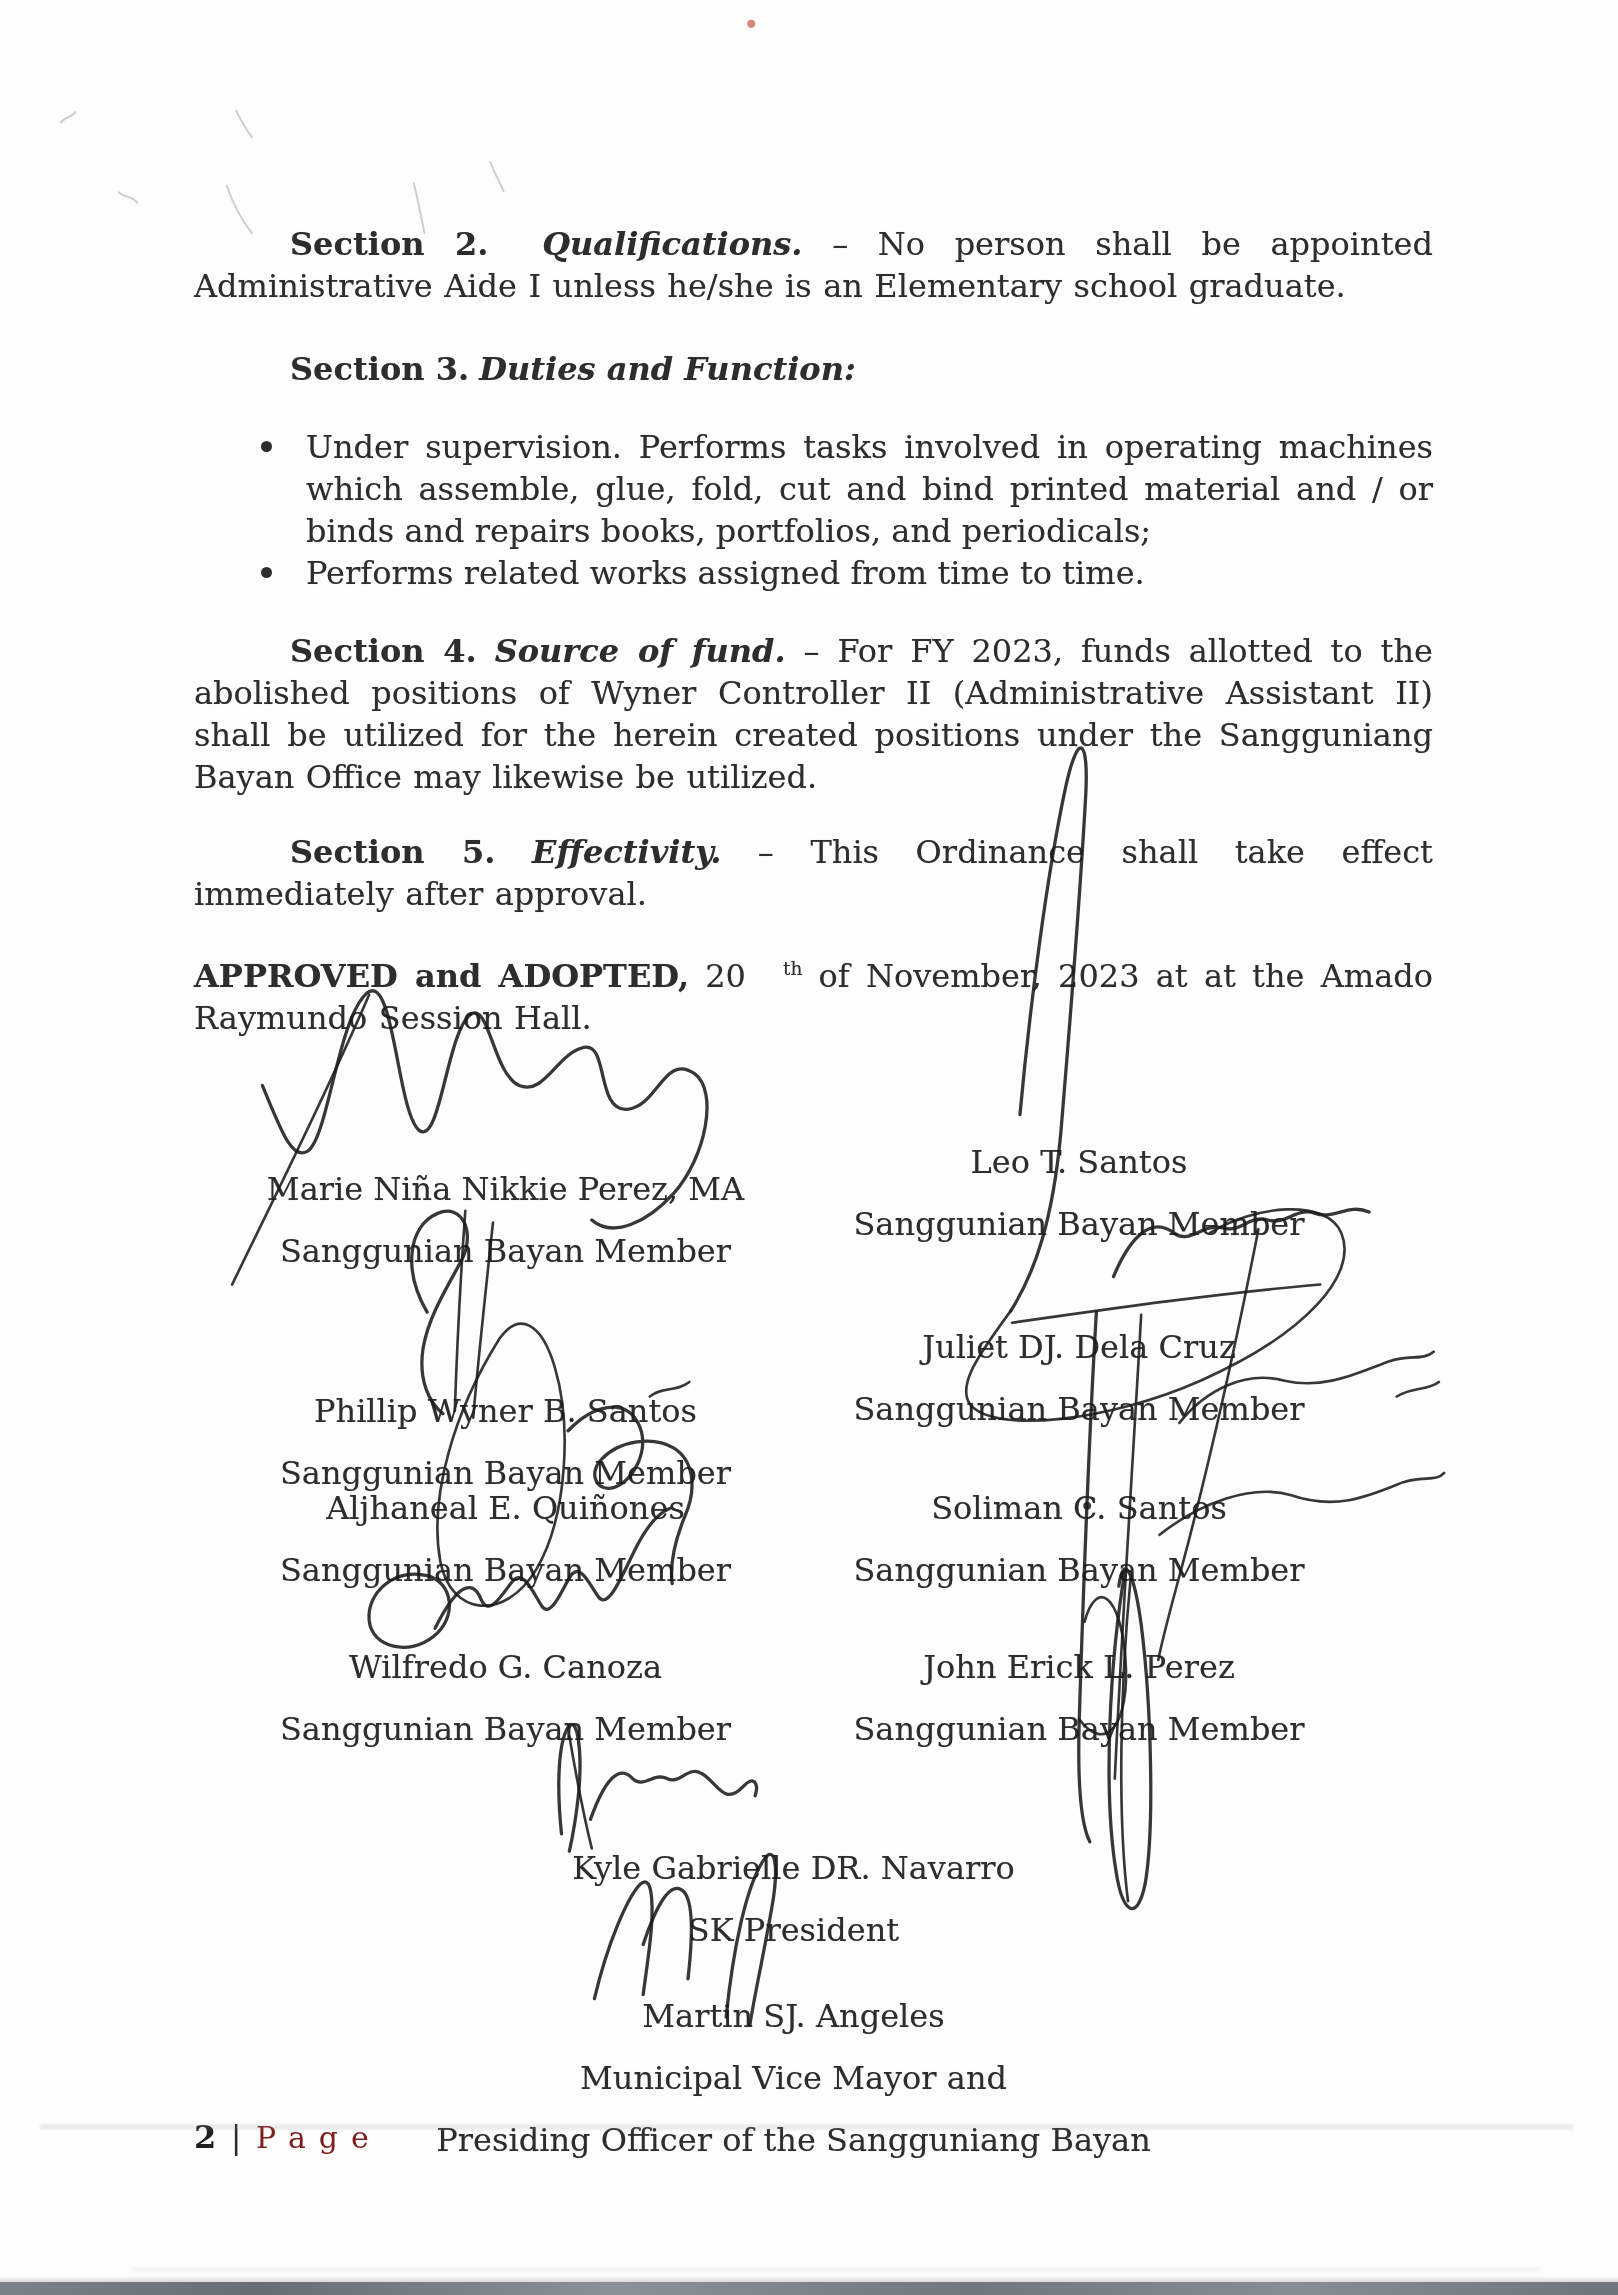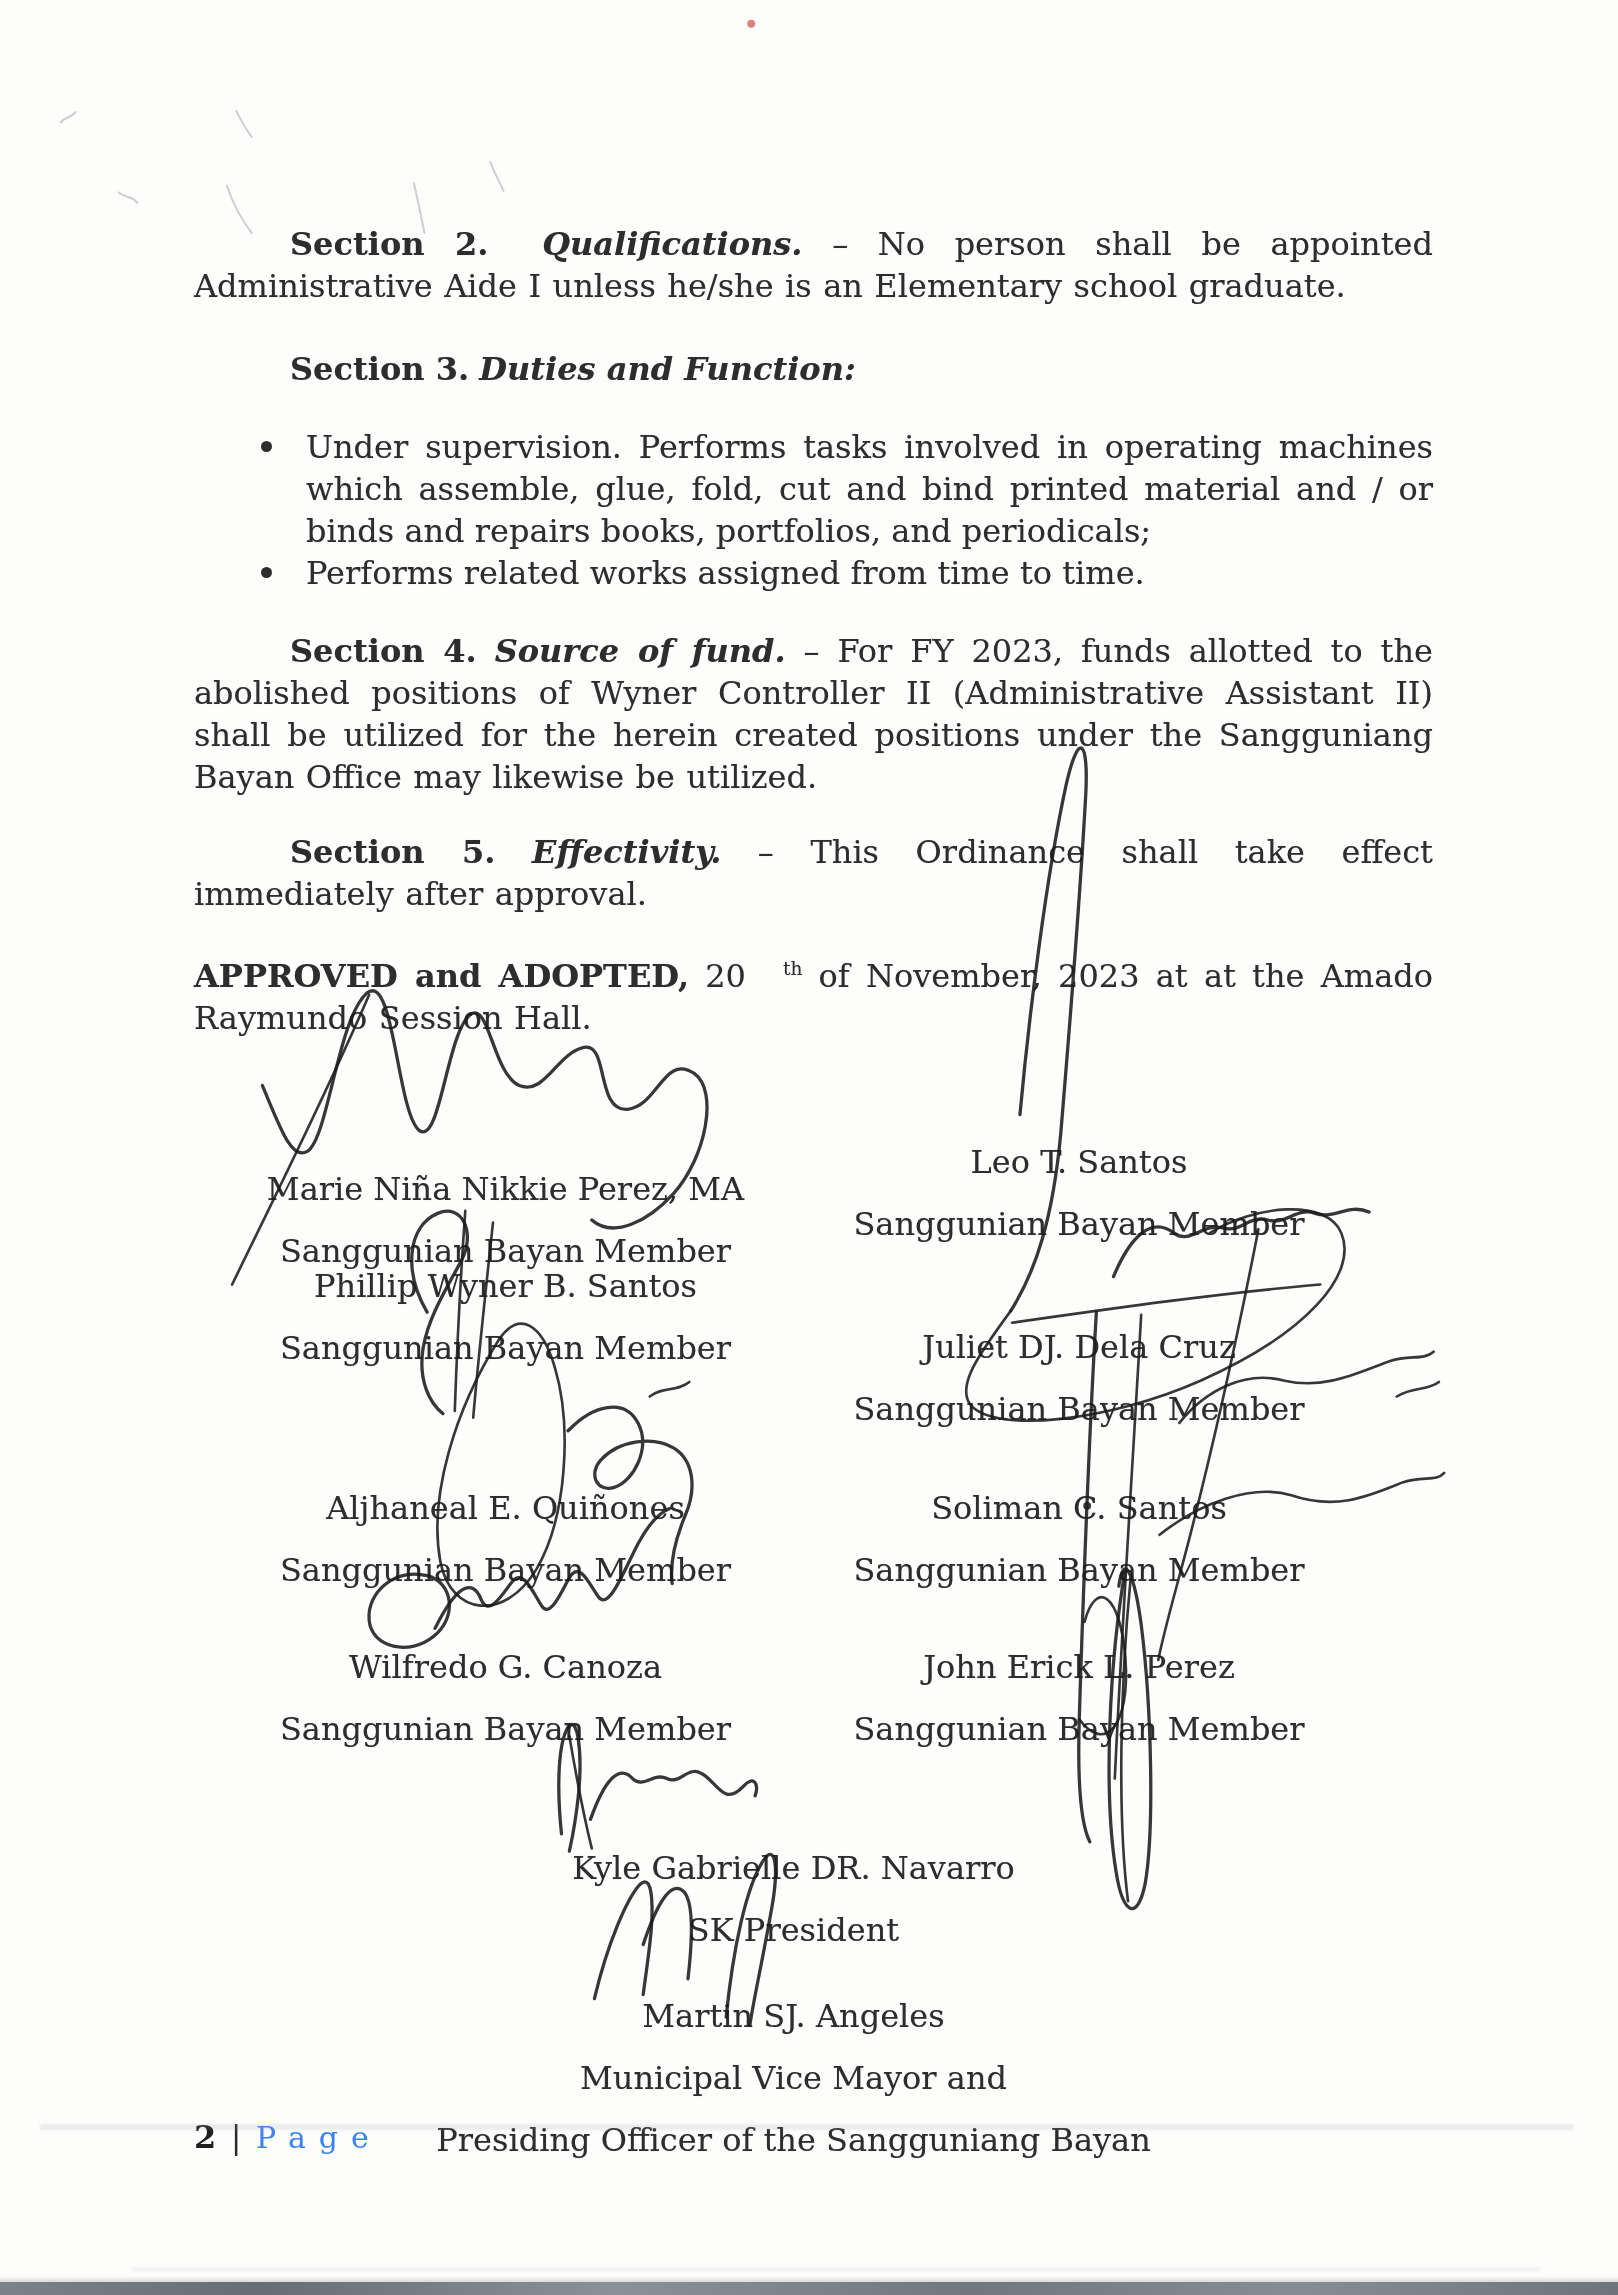--- a/index.html
+++ b/index.html
@@ -21,21 +21,21 @@
            text-shadow:0 0 0.7px rgba(45,45,46,.35);}
   .sigcell.colL{left:194px;}
   .sigcell.colR{left:766px;width:626px;}
   .sigcenter{position:absolute;left:194px;width:1199px;text-align:center;font-size:32px;line-height:42px;
              text-shadow:0 0 0.7px rgba(45,45,46,.35);}
   .sname{font-weight:normal;margin-top:48px;}
   .stitle{font-weight:normal;margin-top:20px;}
   .footer{position:absolute;left:194px;top:2116px;font-size:32px;line-height:42px;}
   .fnum{font-weight:bold;color:#1f1f1f;}
   .fsep{margin:0 14.5px;color:#2a2a2a;font-weight:normal;}
-  .fword{color:#3b82f6;letter-spacing:13px;font-size:30px;}
+  .fword{color:#7f1d1d;letter-spacing:13px;font-size:30px;}
   .smudge{position:absolute;left:40px;right:46px;top:2124px;height:6px;background:rgba(140,152,156,.16);filter:blur(1.3px);}
   .smudge2{position:absolute;left:132px;right:79px;top:2267px;height:4.6px;background:rgba(150,160,164,.10);filter:blur(1.3px);}
   .scan-strip{position:absolute;left:0;right:0;bottom:0;height:13px;
       background:linear-gradient(90deg,#7b828a 0%,#666d75 16%,#8a9198 38%,#70777f 60%,#868d95 80%,#6d747c 100%);}
   .scan-strip::before{content:"";position:absolute;left:0;right:0;top:-6px;height:6px;
       background:linear-gradient(180deg,rgba(120,128,136,0),rgba(120,128,136,.28));}
   #ink{position:absolute;left:0;top:0;width:1619px;height:2295px;pointer-events:none;}
   #ink path{fill:none;stroke:#1b1b1c;stroke-width:5;stroke-linecap:round;stroke-linejoin:round;opacity:.88;}
   #ink .thin{stroke-width:4;}
   #ink .pencil{stroke:#8d969b;stroke-width:3;opacity:.45;}
@@ -108,21 +108,21 @@
 
   <div class="sigcell colL" style="top:1120px">
     <div class="sname">Marie Niña Nikkie Perez, MA</div>
     <div class="stitle">Sanggunian Bayan Member</div>
   </div>
   <div class="sigcell colR" style="top:1093px">
     <div class="sname">Leo T. Santos</div>
     <div class="stitle">Sanggunian Bayan Member</div>
   </div>
 
-  <div class="sigcell colL" style="top:1217px">
+  <div class="sigcell colL" style="top:1342px">
     <div class="sname">Phillip Wyner B. Santos</div>
     <div class="stitle">Sanggunian Bayan Member</div>
   </div>
   <div class="sigcell colR" style="top:1278px">
     <div class="sname">Juliet DJ. Dela Cruz</div>
     <div class="stitle">Sanggunian Bayan Member</div>
   </div>
 
   <div class="sigcell colL" style="top:1439px">
     <div class="sname">Aljhaneal E. Quiñones</div>

